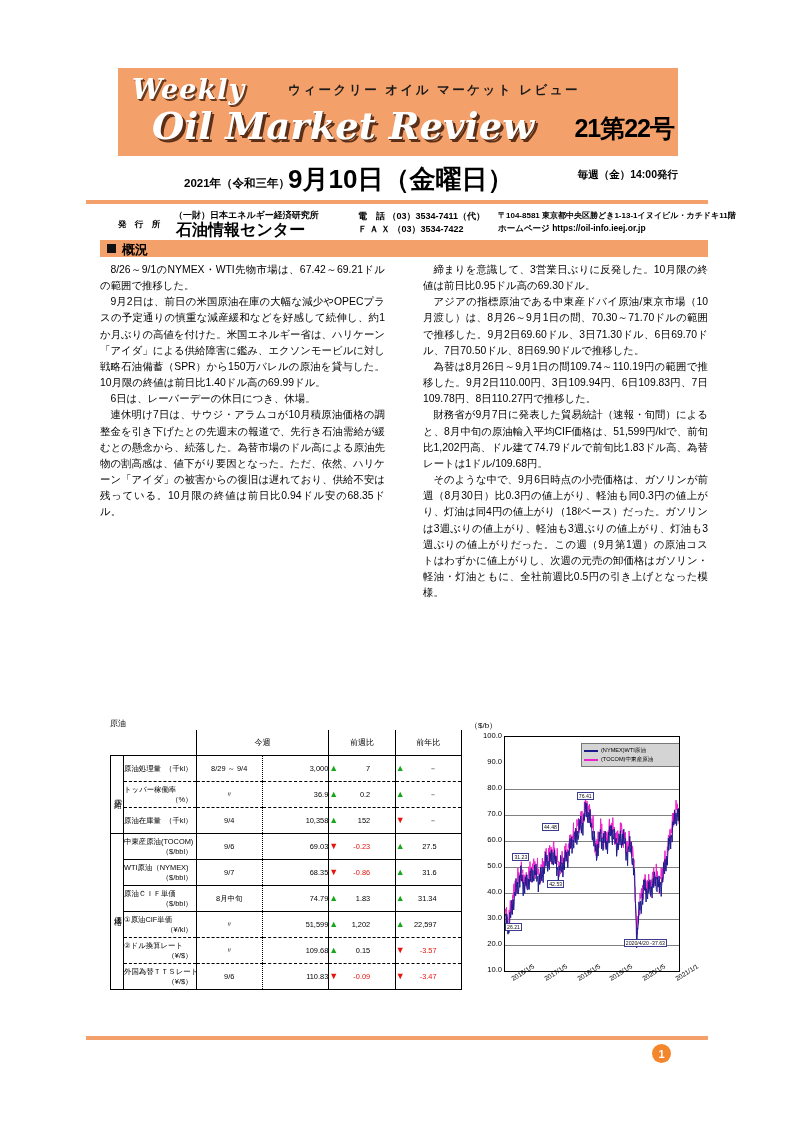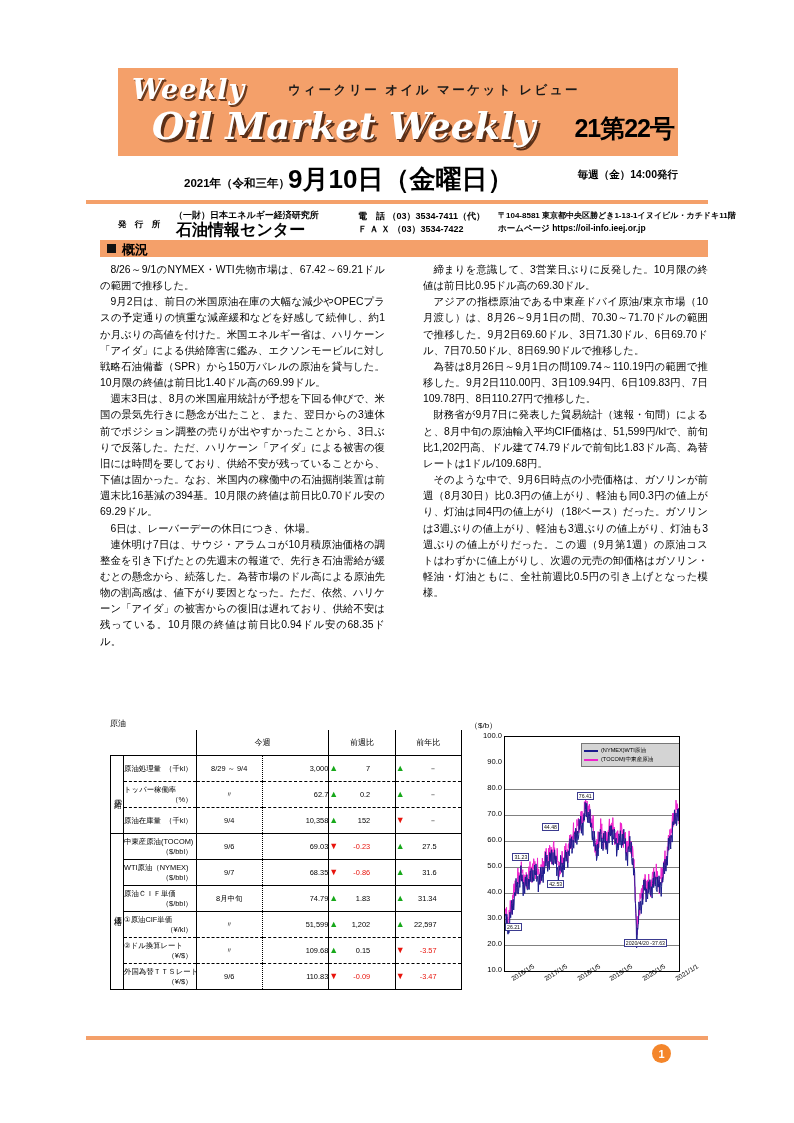--- a/index.html
+++ b/index.html
@@ -164,21 +164,21 @@
   }
 </style>
 </head>
 <body>
 
 <div class="page">
 
   <div class="masthead">
     <div class="mh-weekly">Weekly</div>
     <div class="mh-kana">ウィークリー オイル マーケット レビュー</div>
-    <div class="mh-title">Oil Market Weekly</div>
+    <div class="mh-title">Oil Market Review</div>
     <div class="mh-issue">21第22号</div>
   </div>
 
   <div class="datebar">
     <div class="d-year">2021年（令和三年）</div>
     <div class="d-main">9月10日（金曜日）</div>
     <div class="d-freq">毎週（金）14:00発行</div>
   </div>
   <div class="rule-orange" style="top:200px;"></div>
 
@@ -194,21 +194,20 @@
 
   <div class="sec">
     <div class="sec-sq"></div>
     <div class="sec-txt">概況</div>
   </div>
 
   <div class="cols">
     <div class="col left" id="col-left">
         <p>8/26～9/1のNYMEX・WTI先物市場は、67.42～69.21ドルの範囲で推移した。</p>
         <p>9月2日は、前日の米国原油在庫の大幅な減少やOPECプラスの予定通りの慎重な減産緩和などを好感して続伸し、約1か月ぶりの高値を付けた。米国エネルギー省は、ハリケーン「アイダ」による供給障害に鑑み、エクソンモービルに対し戦略石油備蓄（SPR）から150万バレルの原油を貸与した。10月限の終値は前日比1.40ドル高の69.99ドル。</p>
-        <p>週末3日は、8月の米国雇用統計が予想を下回る伸びで、米国の景気先行きに懸念が出たこと、また、翌日からの3連休前でポジション調整の売りが出やすかったことから、3日ぶりで反落した。ただ、ハリケーン「アイダ」による被害の復旧には時間を要しており、供給不安が残っていることから、下値は固かった。なお、米国内の稼働中の石油掘削装置は前週末比16基減の394基。10月限の終値は前日比0.70ドル安の69.29ドル。</p>
         <p>6日は、レーバーデーの休日につき、休場。</p>
         <p>連休明け7日は、サウジ・アラムコが10月積原油価格の調整金を引き下げたとの先週末の報道で、先行き石油需給が緩むとの懸念から、続落した。為替市場のドル高による原油先物の割高感は、値下がり要因となった。ただ、依然、ハリケーン「アイダ」の被害からの復旧は遅れており、供給不安は残っている。10月限の終値は前日比0.94ドル安の68.35ドル。</p>
       </div>
     <div class="col right" id="col-right">
         <p>締まりを意識して、3営業日ぶりに反発した。10月限の終値は前日比0.95ドル高の69.30ドル。</p>
         <p>アジアの指標原油である中東産ドバイ原油/東京市場（10月渡し）は、8月26～9月1日の間、70.30～71.70ドルの範囲で推移した。9月2日69.60ドル、3日71.30ドル、6日69.70ドル、7日70.50ドル、8日69.90ドルで推移した。</p>
         <p>為替は8月26日～9月1日の間109.74～110.19円の範囲で推移した。9月2日110.00円、3日109.94円、6日109.83円、7日109.78円、8日110.27円で推移した。</p>
         <p>財務省が9月7日に発表した貿易統計（速報・旬間）によると、8月中旬の原油輸入平均CIF価格は、51,599円/klで、前旬比1,202円高、ドル建て74.79ドルで前旬比1.83ドル高、為替レートは1ドル/109.68円。</p>
         <p>そのような中で、9月6日時点の小売価格は、ガソリンが前週（8月30日）比0.3円の値上がり、軽油も同0.3円の値上がり、灯油は同4円の値上がり（18ℓベース）だった。ガソリンは3週ぶりの値上がり、軽油も3週ぶりの値上がり、灯油も3週ぶりの値上がりだった。この週（9月第1週）の原油コストはわずかに値上がりし、次週の元売の卸価格はガソリン・軽油・灯油ともに、全社前週比0.5円の引き上げとなった模様。</p>
       </div>
@@ -229,21 +228,21 @@
             <td class="grp" rowspan="3"><span>需給</span></td>
             <td class="nm"><span>原油処理量</span><span class="unit">（千kl）</span></td>
             <td class="c-week">8/29 ～  9/4</td>
             <td class="c-val">3,000</td>
             <td class="c-wow arrcell"><span class="tri-up">▲</span><span class="v pos">7</span></td>
             <td class="c-yoy arrcell"><span class="tri-up">▲</span><span class="v pos">－</span></td>
           </tr>
           <tr class="dashbot">
             <td class="nm"><span>トッパー稼働率</span><span class="unit">（%）</span></td>
             <td class="c-week">〃</td>
-            <td class="c-val">62.7</td>
+            <td class="c-val">36.9</td>
             <td class="c-wow arrcell"><span class="tri-up">▲</span><span class="v pos">0.2</span></td>
             <td class="c-yoy arrcell"><span class="tri-up">▲</span><span class="v pos">－</span></td>
           </tr>
           <tr class="solidbot">
             <td class="nm"><span>原油在庫量</span><span class="unit">（千kl）</span></td>
             <td class="c-week">9/4</td>
             <td class="c-val">10,358</td>
             <td class="c-wow arrcell"><span class="tri-up">▲</span><span class="v pos">152</span></td>
             <td class="c-yoy arrcell"><span class="tri-dn">▼</span><span class="v pos">－</span></td>
           </tr>

